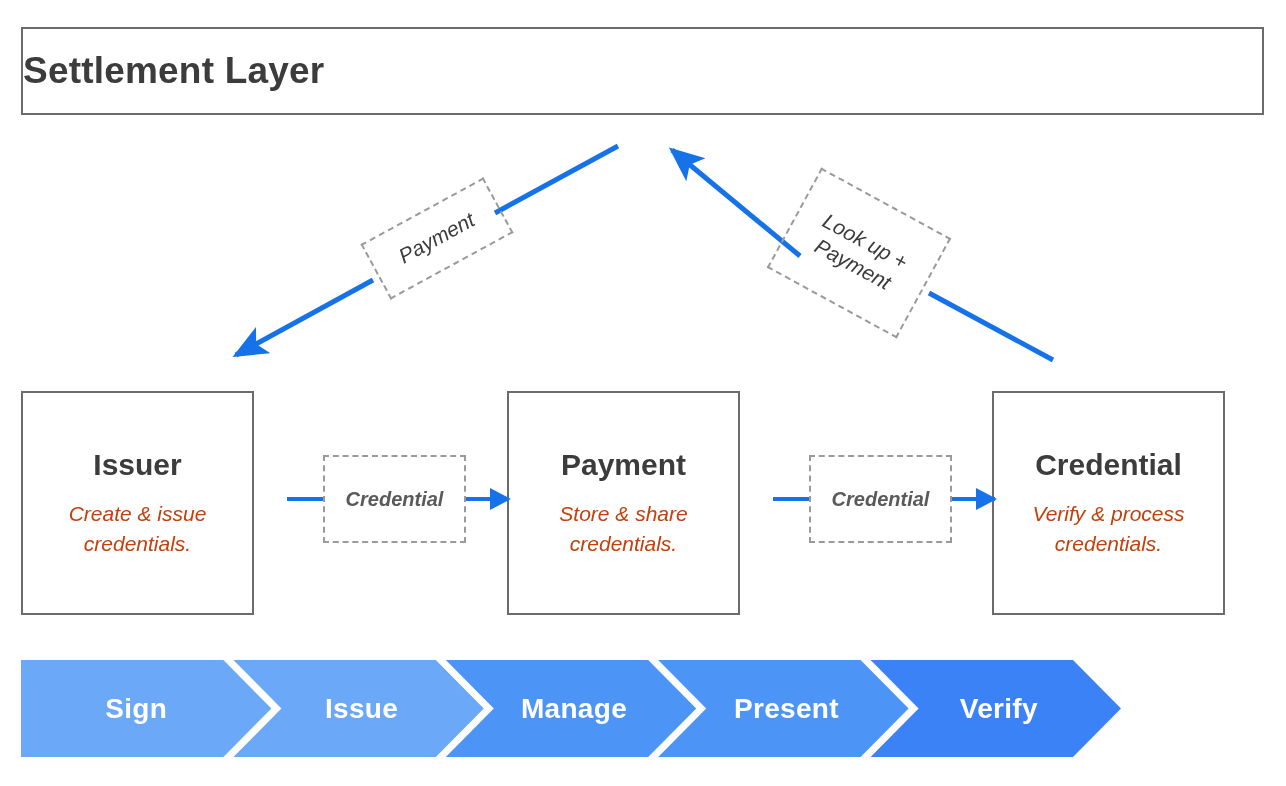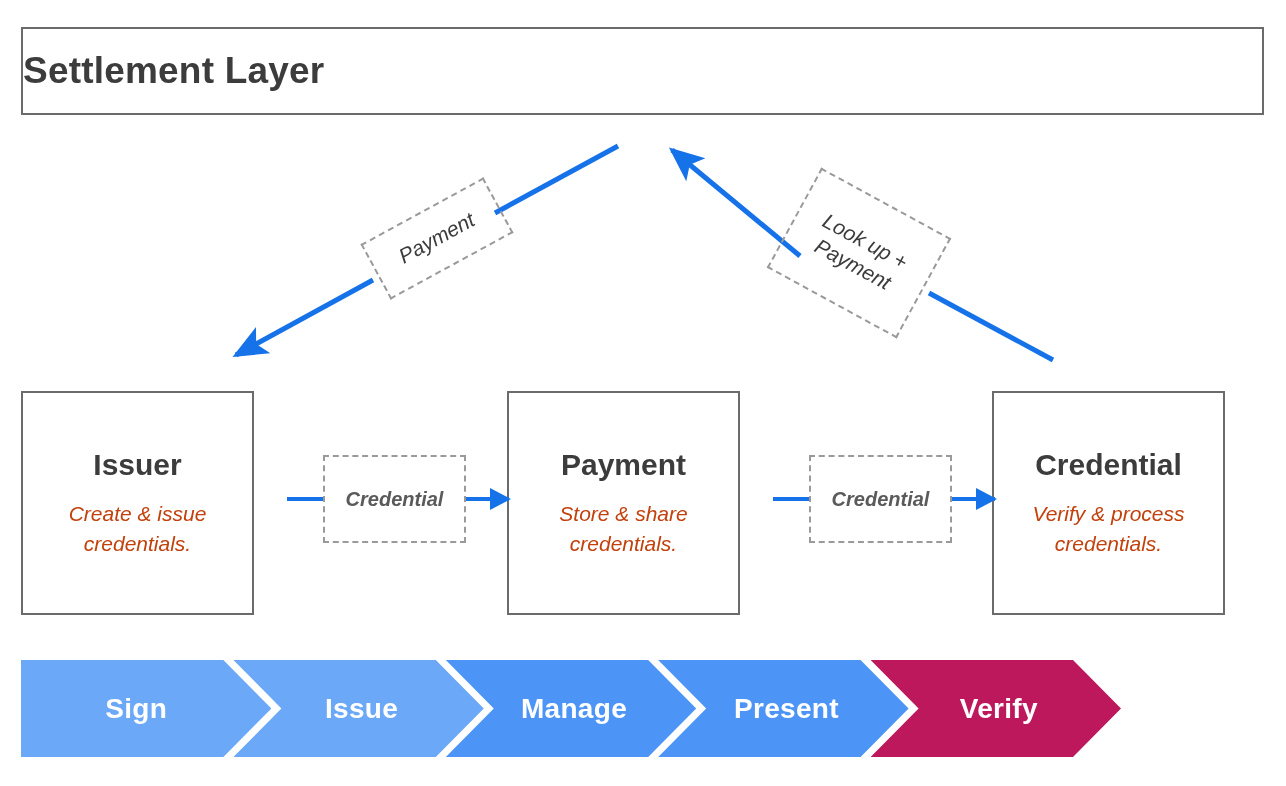--- a/index.html
+++ b/index.html
@@ -269,18 +269,18 @@
       </div>
       <div class="chevron" style="left: 424.8px; width: 250.4px; background: rgb(76, 149, 246); clip-path: polygon(0px 0px, 202.4px 0px, 250.4px 48.5px, 202.4px 97px, 0px 97px, 48px 48.5px);">
         <span class="chevron-label" style="margin-left: 6px;">Manage</span>
       </div>
       <div class="chevron" style="left: 212.4px; width: 250.4px; background: rgb(107, 168, 247); clip-path: polygon(0px 0px, 202.4px 0px, 250.4px 48.5px, 202.4px 97px, 0px 97px, 48px 48.5px);">
         <span class="chevron-label" style="margin-left: 6px;">Issue</span>
       </div>
       <div class="chevron" style="left: 637.2px; width: 250.4px; background: rgb(76, 149, 246); clip-path: polygon(0px 0px, 202.4px 0px, 250.4px 48.5px, 202.4px 97px, 0px 97px, 48px 48.5px);">
         <span class="chevron-label" style="margin-left: 6px;">Present</span>
       </div>
-      <div class="chevron" style="left: 849.6px; width: 250.4px; background: #be185d; clip-path: polygon(0px 0px, 202.4px 0px, 250.4px 48.5px, 202.4px 97px, 0px 97px, 48px 48.5px); text-align: right;">
+      <div class="chevron" style="left: 849.6px; width: 250.4px; background: #3b82f6; clip-path: polygon(0px 0px, 202.4px 0px, 250.4px 48.5px, 202.4px 97px, 0px 97px, 48px 48.5px); text-align: right;">
         <span class="chevron-label" style="margin-left: 6px;">Verify</span>
       </div>
     </div>
 
 </div>
 
 </body></html>

